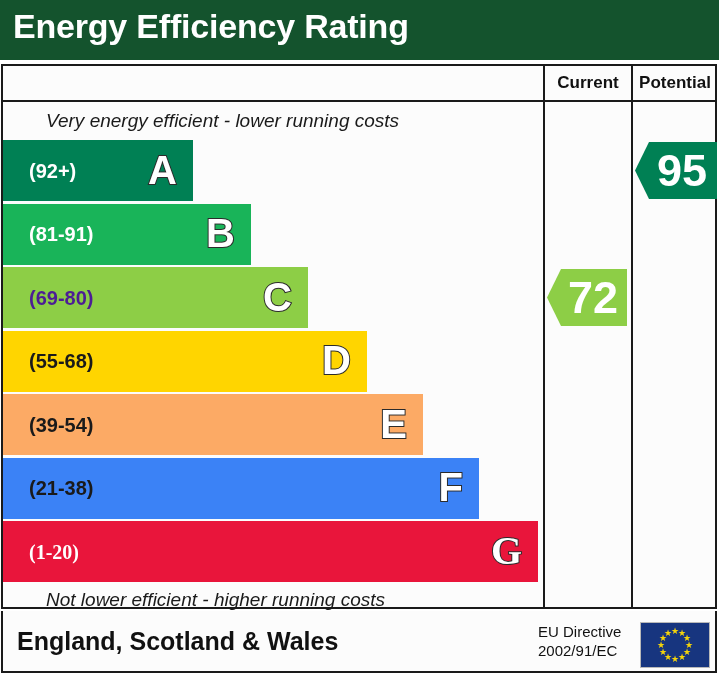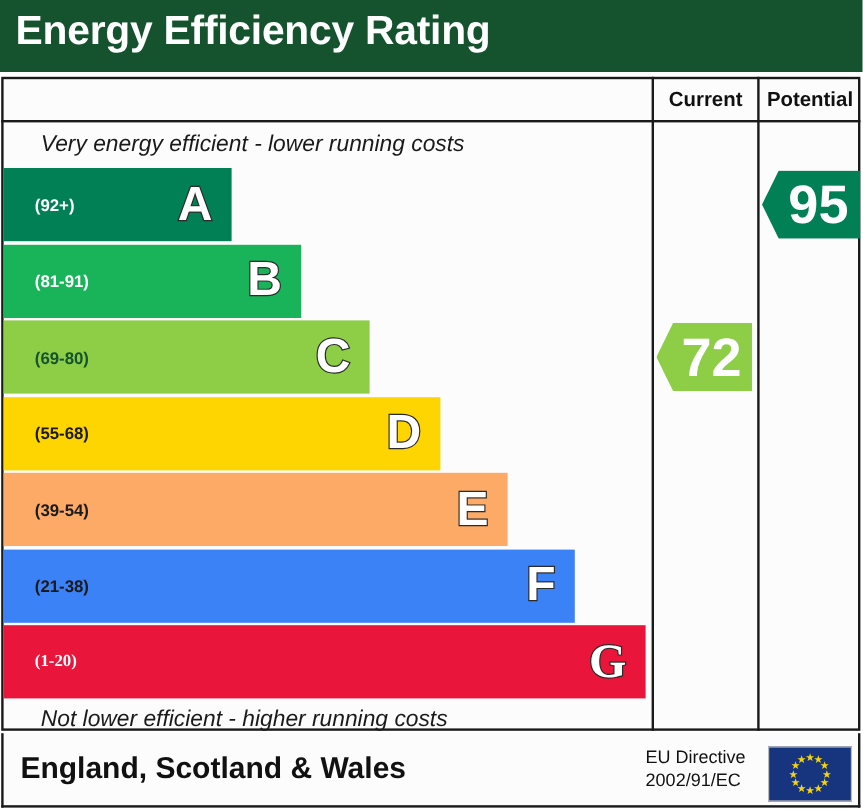--- a/index.html
+++ b/index.html
@@ -36,35 +36,35 @@
   .col-current{left:545px;width:86px;}
   .col-potential{left:633px;width:84px;}
   
   .vdiv{
     position:absolute;top:64px;width:2px;height:545px;background:#1a1a1a;
   }
   .vdiv.c1{left:543px;}
   .vdiv.c2{left:631px;}
   
   .caption{
-    position:absolute;left:3px;width:538px;height:38px;
+    position:absolute;left:15px;width:538px;height:38px;
     display:flex;align-items:center;
     font-size:19px;font-style:italic;color:#1a1a1a;
     padding-left:31px;box-sizing:border-box;
   }
   .caption.top{top:102px;}
   .caption.bottom{top:581px;}
   
   .bands{position:absolute;left:3px;top:140px;width:538px;height:440px;}
   .band{
     position:absolute;left:0;height:61px;box-sizing:border-box;
   }
   .band .range{
     position:absolute;left:26px;top:50%;transform:translateY(-50%);
-    font-size:14px;font-weight:bold;white-space:nowrap;text-align:right;
+    font-size:20px;font-weight:bold;white-space:nowrap;text-align:right;
   }
   .band .letter{
     position:absolute;right:16px;top:50%;transform:translateY(-52%);
     font-size:40px;font-weight:bold;color:#ffffff;
     -webkit-text-stroke:2px #2b2b2b;
     paint-order:stroke fill;
     line-height:1;
   }
   
   .marker{
@@ -120,21 +120,21 @@
   <div class="bands" id="bands">
       <div class="band" style="top: 0px; width: 190px; background: rgb(0, 128, 84);">
         <span class="range" style="color: rgb(255, 255, 255);">(92+)</span>
         <span class="letter">A</span>
       </div>
       <div class="band" style="top: 63.5px; width: 248px; background: rgb(25, 180, 89);">
         <span class="range" style="color: rgb(255, 255, 255);">(81-91)</span>
         <span class="letter">B</span>
       </div>
       <div class="band" style="top: 127px; width: 305px; background: rgb(141, 206, 70);">
-        <span class="range" style="color: #14532d;">(69-80)</span>
+        <span class="range" style="color: #4c1d95;">(69-80)</span>
         <span class="letter">C</span>
       </div>
       <div class="band" style="top: 190.5px; width: 364px; background: rgb(255, 213, 0);">
         <span class="range" style="color: rgb(26, 26, 26);">(55-68)</span>
         <span class="letter">D</span>
       </div>
       <div class="band" style="top: 254px; width: 420px; background: rgb(252, 170, 101);">
         <span class="range" style="color: rgb(26, 26, 26);">(39-54)</span>
         <span class="letter">E</span>
       </div>

